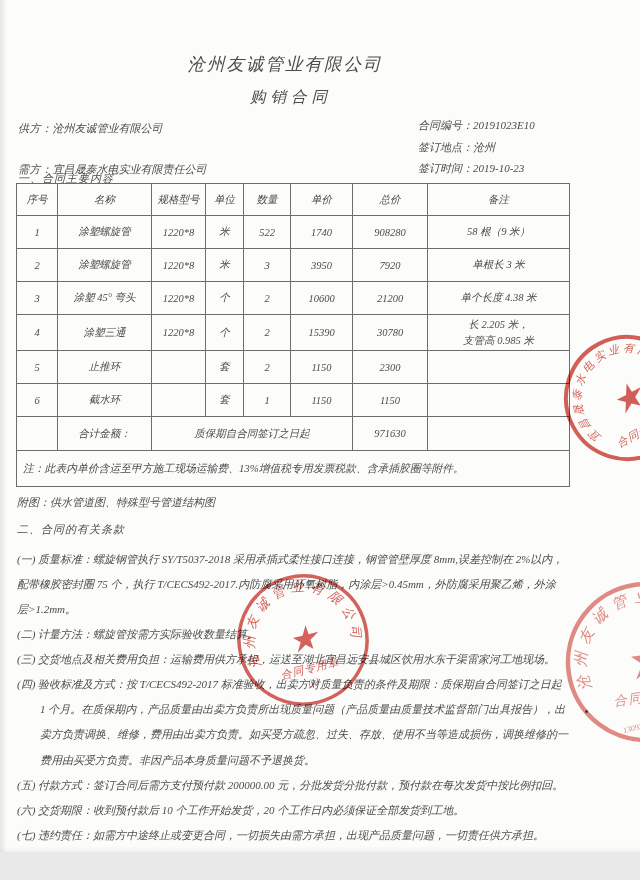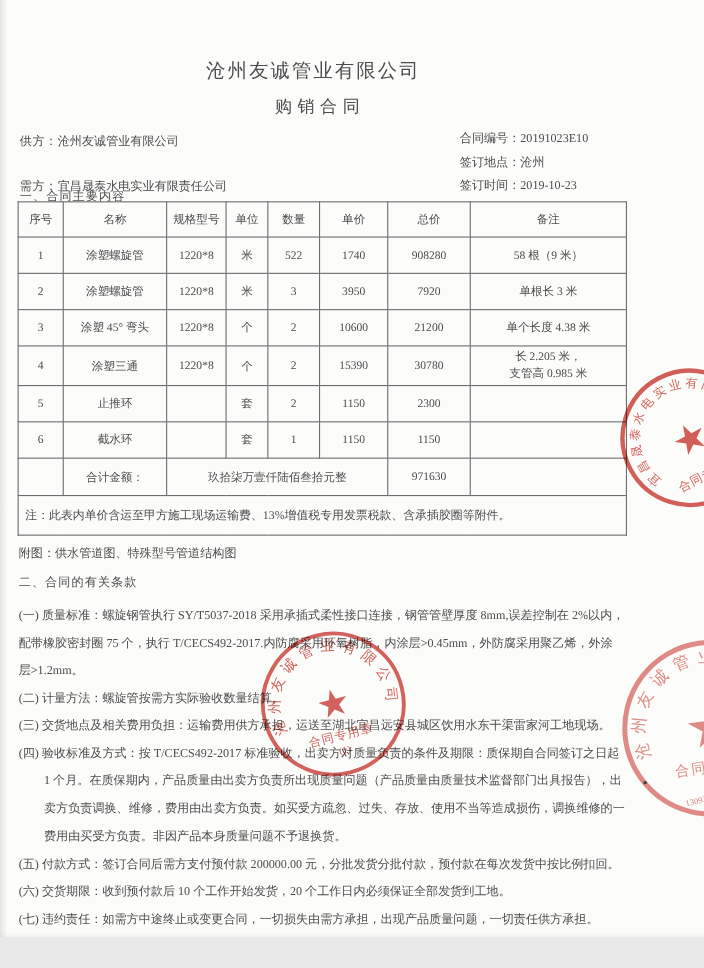--- a/index.html
+++ b/index.html
@@ -2,20 +2,21 @@
 <html><head>
 <meta charset="utf-8">
 <style>
   html,body{margin:0;padding:0;background:#e9e9e9;}
   .page{
     position:relative;width:640px;height:852px;margin:0 auto;
     background:#fcfcfb;
     overflow:hidden;
     font-family:"Liberation Serif","DejaVu Serif",serif;
     color:#484848;
+    font-style:italic;
   }
   .edge-left{position:absolute;left:0;top:0;bottom:0;width:7px;
     background:linear-gradient(to right, rgba(150,150,150,.22), rgba(255,255,255,0));}
   .edge-bottom{position:absolute;left:0;bottom:0;right:0;height:6px;
     background:linear-gradient(to top, rgba(170,170,170,.12), rgba(255,255,255,0));}
   .abs{position:absolute;white-space:nowrap;}
   .company-title{left:0;right:70px;top:52px;text-align:center;font-size:17.5px;
     letter-spacing:2px;color:#4c4c4c;}
   .doc-title{left:0;right:58px;top:87px;text-align:center;font-size:15.5px;letter-spacing:5px;color:#4c4c4c;}
   .body-text{font-size:11px;color:#4b4b4b;}
@@ -140,21 +141,21 @@
       <td></td>
       <td>套</td>
       <td>1</td>
       <td>1150</td>
       <td>1150</td>
       <td></td>
     </tr>
     <tr style="height:34px">
       <td></td>
       <td>合计金额：</td>
-      <td colspan="4">玖拾柒万壹仟陆佰叁拾元整</td>
+      <td colspan="4">质保期自合同签订之日起</td>
       <td>971630</td>
       <td></td>
     </tr>
     <tr style="height:36px">
       <td colspan="8" class="note-cell">注：此表内单价含运至甲方施工现场运输费、13%增值税专用发票税款、含承插胶圈等附件。</td>
     </tr>
   </tbody>
     </table>
 
   <div class="abs body-text attachment-line">附图：供水管道图、特殊型号管道结构图</div>

